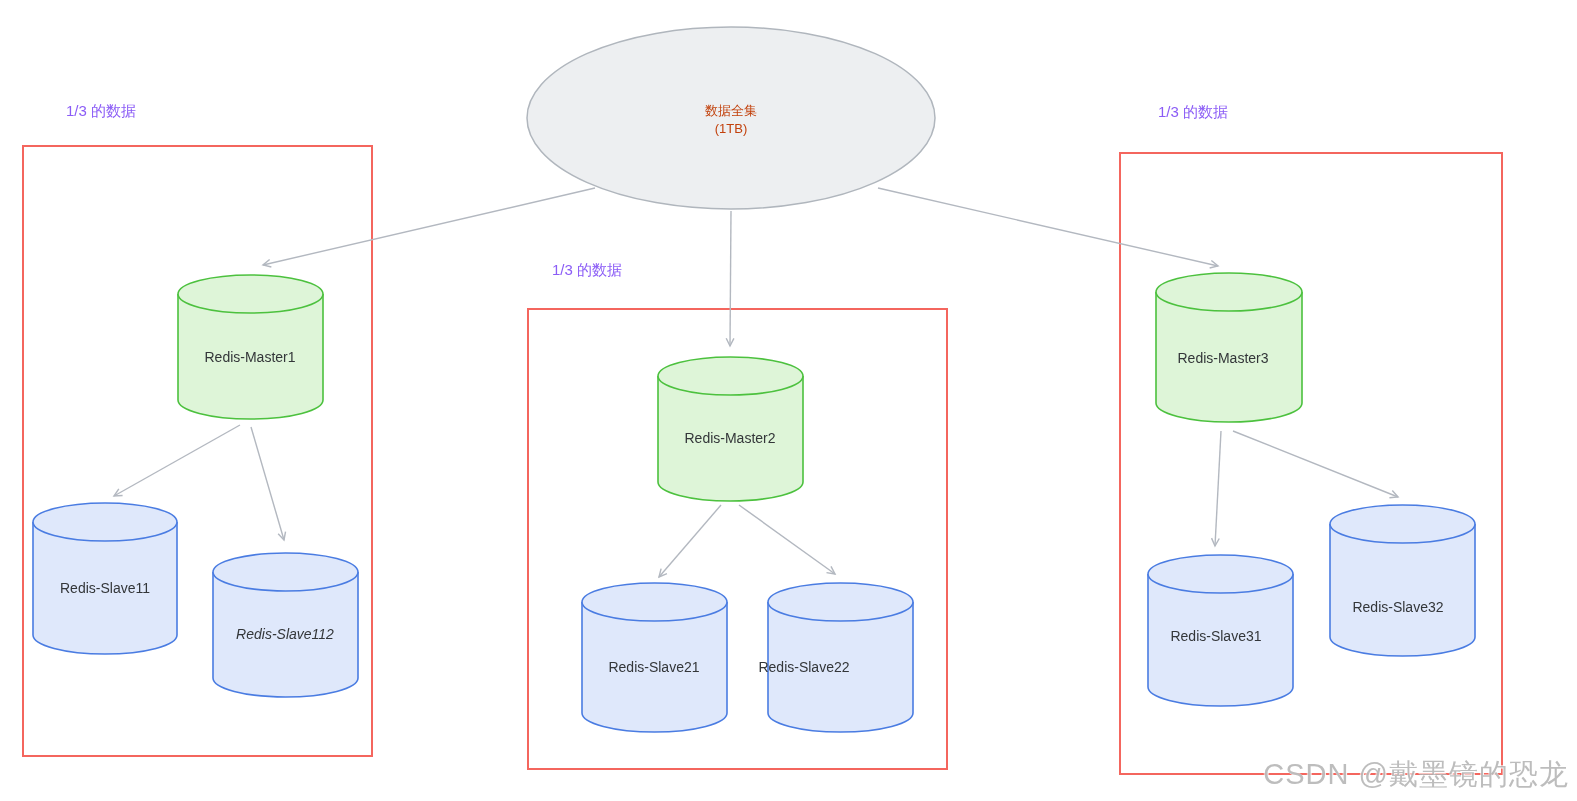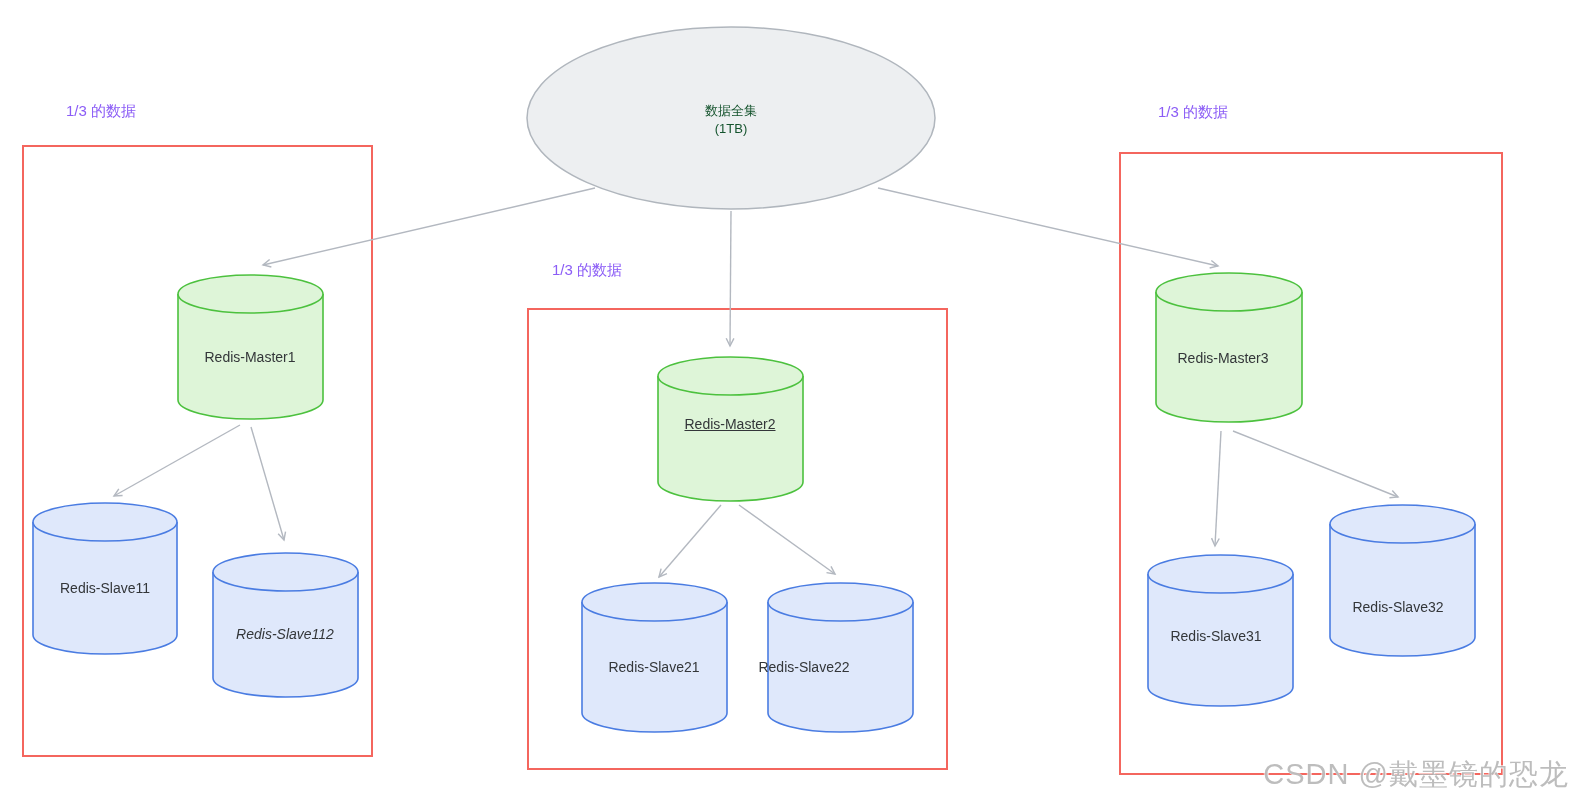--- a/index.html
+++ b/index.html
@@ -8,21 +8,21 @@
     font-family:"Liberation Sans","DejaVu Sans",sans-serif;
     overflow:hidden;
   }
   #diagram-svg{position:absolute;left:0;top:0;}
   .lbl{
     position:absolute;transform:translate(-50%,-50%);
     white-space:nowrap;color:#333639;
   }
   .node-lbl{font-size:14px;}
   .section-lbl{font-size:15px;color:#8b5cf6;}
-  .root-lbl{font-size:13px;color:#14532d;}
+  .root-lbl{font-size:13px;color:#c2410c;}
   .watermark{
     position:absolute;right:8px;top:755px;
     font-size:29px;letter-spacing:1px;
     color:rgba(178,178,178,0.85);
     text-shadow:1px 1px 0 rgba(255,255,255,0.9), -1px -1px 0 rgba(255,255,255,0.6);
   }
 </style>
 </head>
 <body>
 
@@ -95,21 +95,21 @@
 </svg>
 
 <div class="lbl root-lbl" style="left:731px;top:111px;">数据全集</div>
 <div class="lbl root-lbl" style="left:731px;top:128px;">(1TB)</div>
 
 <div class="lbl section-lbl" style="left:101px;top:111px;">1/3 的数据</div>
 <div class="lbl section-lbl" style="left:587px;top:270px;">1/3 的数据</div>
 <div class="lbl section-lbl" style="left:1193px;top:112px;">1/3 的数据</div>
 
 <div class="lbl node-lbl" style="left:250px;top:357px;">Redis-Master1</div>
-<div class="lbl node-lbl" style="left:730px;top:424px;text-decoration:underline;">Redis-Master2</div>
+<div class="lbl node-lbl" style="left:730px;top:438px;">Redis-Master2</div>
 <div class="lbl node-lbl" style="left:1223px;top:358px;">Redis-Master3</div>
 
 <div class="lbl node-lbl" style="left:105px;top:588px;">Redis-Slave11</div>
 <div class="lbl node-lbl" style="left:285px;top:634px;font-style:italic;">Redis-Slave112</div>
 <div class="lbl node-lbl" style="left:654px;top:667px;">Redis-Slave21</div>
 <div class="lbl node-lbl" style="left:804px;top:667px;">Redis-Slave22</div>
 <div class="lbl node-lbl" style="left:1216px;top:636px;">Redis-Slave31</div>
 <div class="lbl node-lbl" style="left:1398px;top:607px;text-align:center;">Redis-Slave32</div>
 
 <div class="watermark">CSDN @戴墨镜的恐龙</div>

